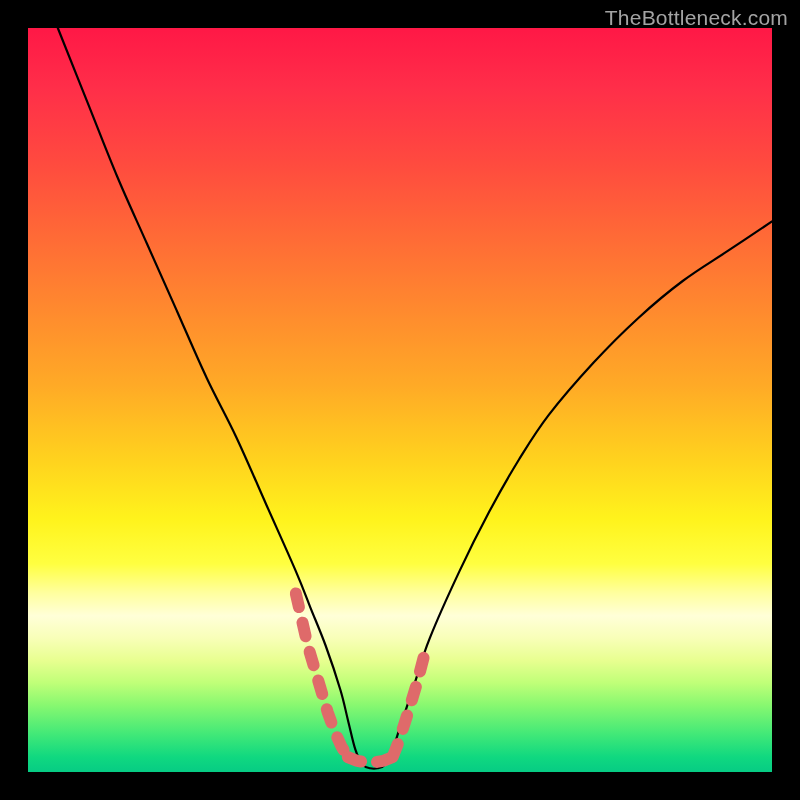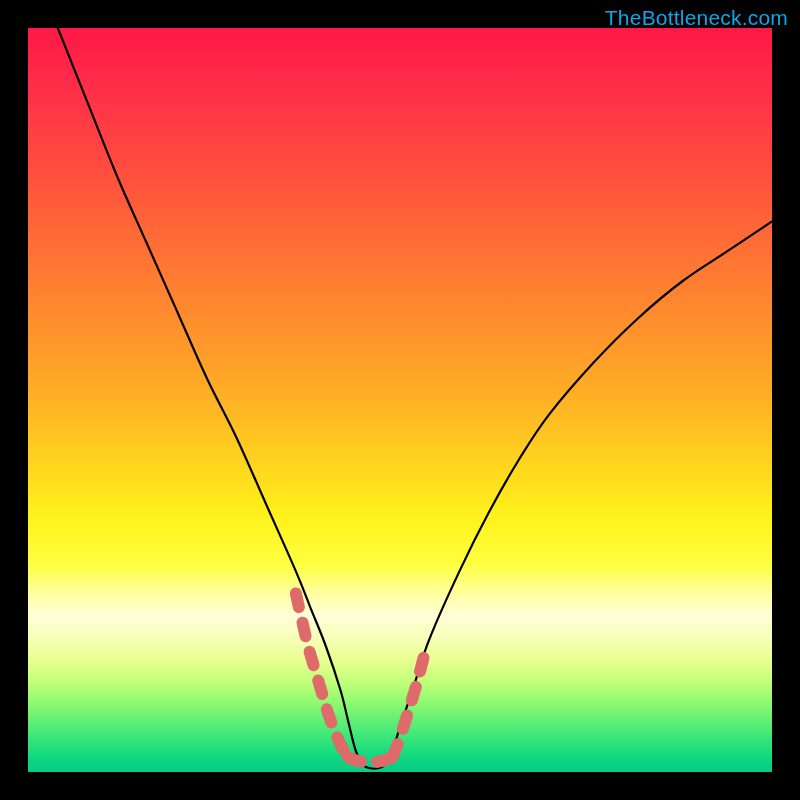--- a/index.html
+++ b/index.html
@@ -43,21 +43,21 @@
       #88f870 91%,
       #40e878 95%,
       #10d880 98%,
       #06cc84 100%
     );
   }
   .watermark {
     position: absolute;
     top: 6px;
     right: 12px;
-    color: #0ea5e9;
+    color: #a3a3a3;
     font-size: 21px;
     font-weight: 500;
     letter-spacing: 0.2px;
   }
   svg.curve {
     position: absolute;
     inset: 0;
     width: 100%;
     height: 100%;
     overflow: visible;

